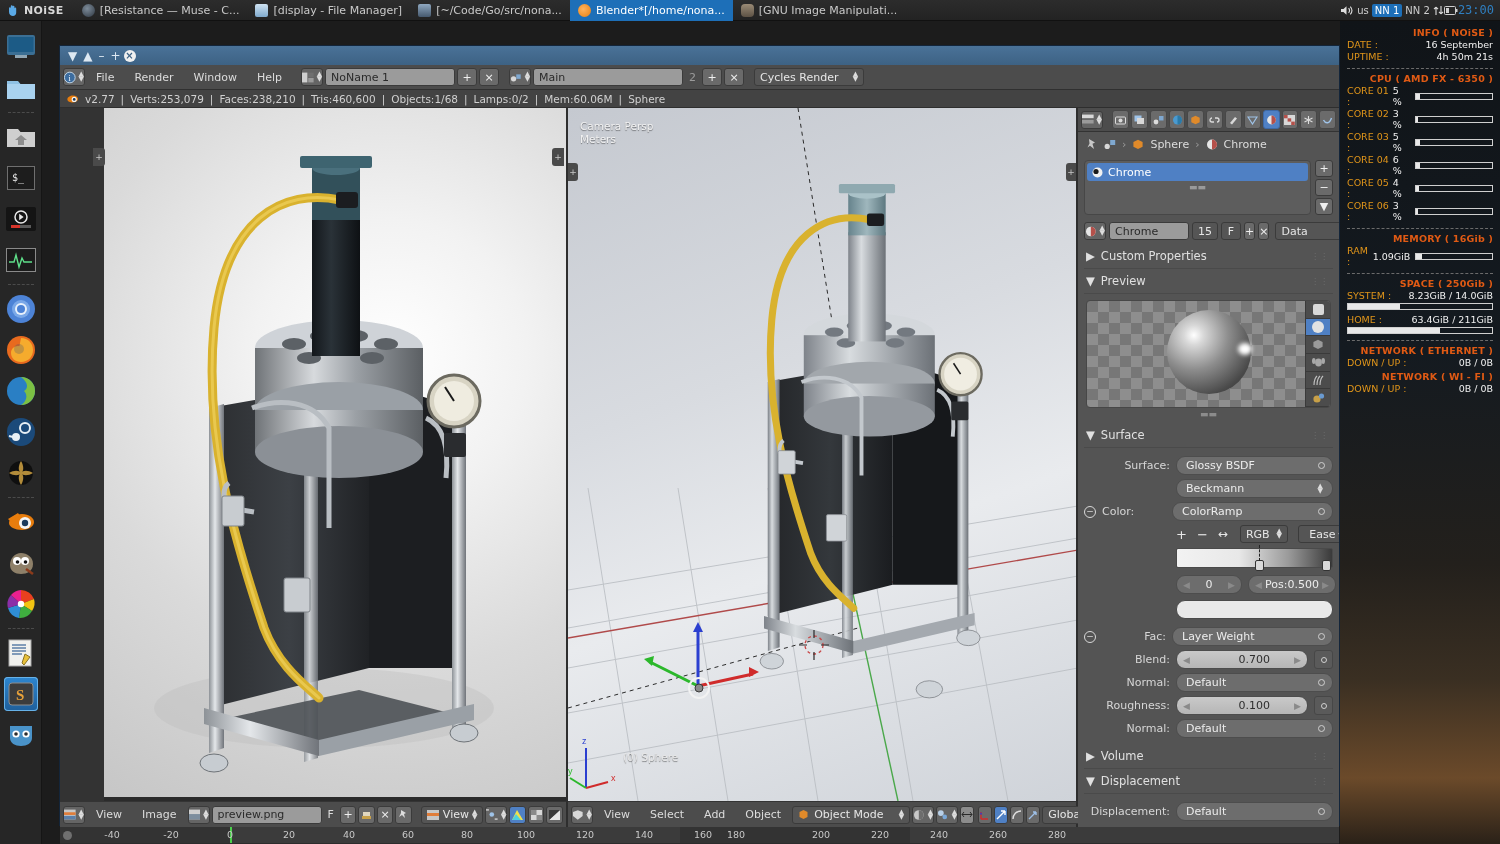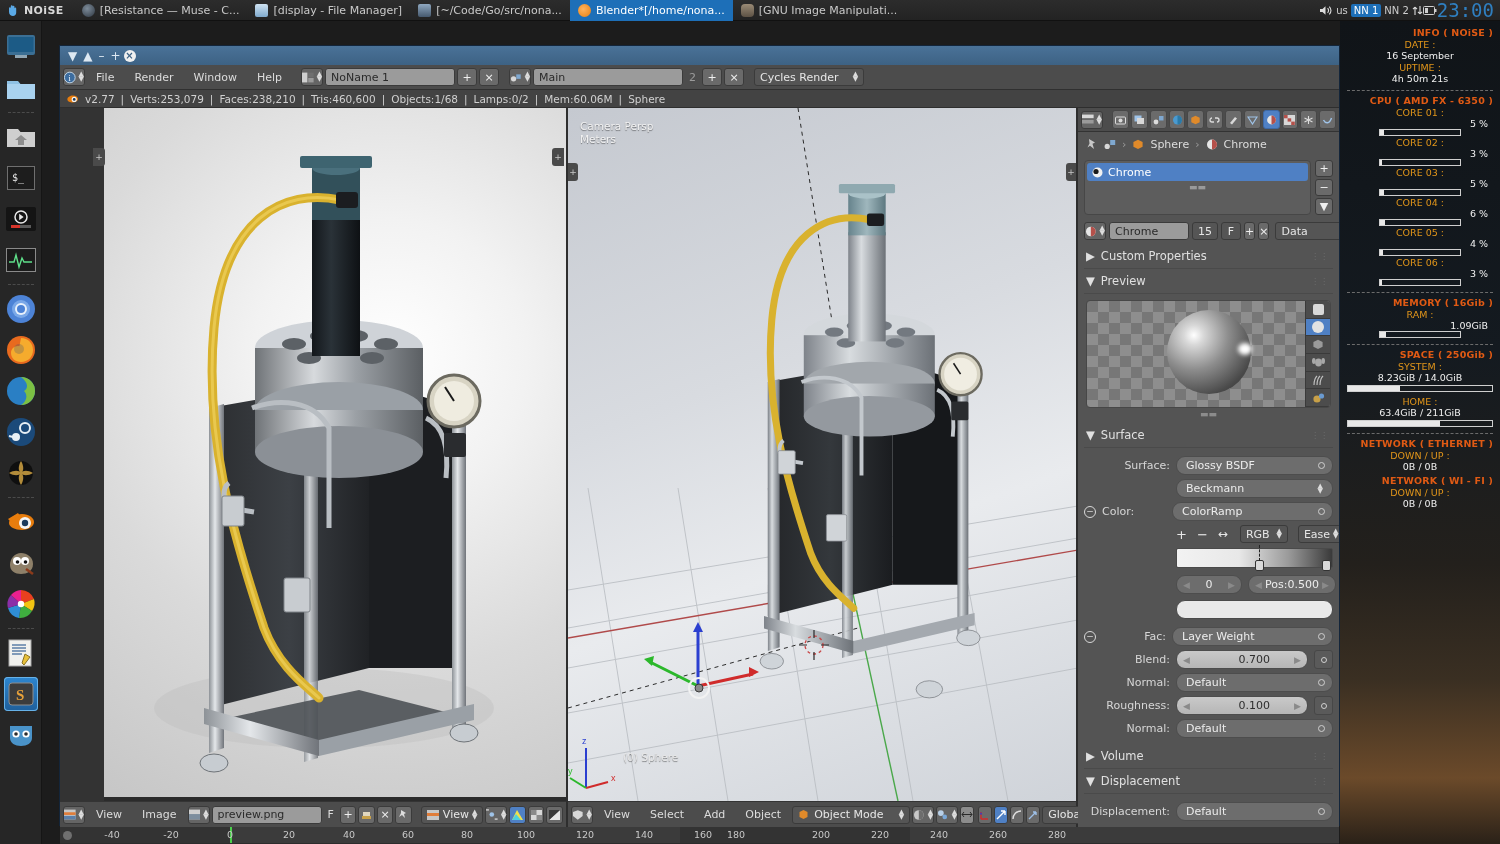--- a/index.html
+++ b/index.html
@@ -22,21 +22,21 @@
   .tp-task {
     display: flex; align-items: center; gap: 5px;
     padding: 0 8px; height: 21px; max-width: 195px;
     color: #c9c9c9; white-space: nowrap; overflow: hidden;
   }
   .tp-task.active { background: #1d6fb8; color: #fff; }
   .tp-ico { width: 13px; height: 13px; flex: 0 0 13px; border-radius: 2px; display:inline-block; }
   .tp-right { margin-left: auto; display: flex; align-items: center; padding-right: 6px; }
   .kbd { font-size: 10px; color: #cfcfcf; padding: 1px 3px; }
   .kbd.sel { background: #1d6fb8; color: #fff; border-radius: 2px; }
-  .clock { font-family: "DejaVu Sans Mono", monospace; font-size: 19px; color: #2f7fc0; letter-spacing: 0px; }
+  .clock { font-family: "DejaVu Sans Mono", monospace; font-size: 12px; color: #2f7fc0; letter-spacing: 0px; }
 
   
   #dock {
     position: absolute; left: 0; top: 21px; width: 42px; height: 823px;
     background: #262626; border-right: 1px solid #151515;
     display: flex; flex-direction: column; align-items: center; padding-top: 9px; gap: 7px;
   }
   .dock-item { width: 34px; height: 34px; border-radius: 4px; position: relative; display:flex; align-items:center; justify-content:center; }
   .dock-item.sel { background: linear-gradient(#2d86d0,#1f5f9b); box-shadow: inset 0 0 0 1px #67b2e8; }
   .dock-sep { width: 26px; height: 0; border-top: 1px dashed #4b4b4b; }
@@ -133,21 +133,21 @@
   .rstop { position:absolute; bottom:-4px; width:9px; height:11px; background:#d9d9d9; border:1px solid #333; border-radius:2px; }
   .rstop .tick { position:absolute; left:3px; top:-16px; width:1px; height:16px; border-left:1px dashed #222; }
   .tl-ruler { height: 17px; background:#3b3b3b; position:relative; border-bottom:1px solid #2c2c2c; }
   .tl-tick { position:absolute; top:2px; font-size:9.5px; color:#c8c8c8; transform: translateX(-50%); }
 
   
   #conky { position:absolute; right:0; top:21px; width:160px; height:823px;
            background: linear-gradient(180deg,#101418 0%, #141a20 40%, #23201c 66%, #3a2f22 80%, #6b4a2a 92%, #2a2118 100%);
            color:#dcdcdc; font-size: 9.5px; padding: 6px 7px; }
   .ck-title { color:#e05a14; text-align:right; font-weight:bold; letter-spacing:.2px; }
-  .ck-row { display:flex; justify-content:space-between; align-items:center; margin-top:1px;flex-direction:column; }
+  .ck-row { display:flex; justify-content:space-between; align-items:center; margin-top:1px; }
   .ck-key { color:#e0951a; }
   .ck-val { color:#f0f0f0; }
   .ck-hr { border-top:1px dashed #6b6b6b; margin: 6px 0 4px; }
   .ck-bar { height:7px; border:1px solid #cfcfcf; background:transparent; position:relative; }
   .ck-bar i { position:absolute; left:0; top:0; bottom:0; background:#e8e8e8; display:block; }
   .ck-bar.w { width: 82px; }
   .ck-barfull { height:7px; border:1px solid #cfcfcf; position:relative; margin-top:2px; }
   .ck-barfull i { position:absolute; left:0;top:0;bottom:0;background:#e8e8e8; }
   svg { display:block; }
 </style>
@@ -997,21 +997,21 @@
 
           <div style="margin-left:92px">
             <div style="display:flex;align-items:center;gap:10px;margin-bottom:5px">
               <span style="color:#e8e8e8;font-size:13px">+</span>
               <span style="color:#e8e8e8;font-size:13px">−</span>
               <span style="color:#e8e8e8;font-size:12px">↔</span>
               <div class="bwidget dark" style="min-width:48px;justify-content:space-between;margin-left:2px">
                 <span>RGB</span>
                 <span class="spin">▲<br>▼</span>
               </div>
-              <div class="bwidget dark" style="min-width:52px;justify-content:flex-start">
+              <div class="bwidget dark" style="min-width:52px;justify-content:flex-end">
                 <span>Ease</span>
                 <span class="spin">▲<br>▼</span>
               </div>
             </div>
             <div class="ramp">
               <div class="rstop" style="left:50%">
                   <span class="tick"></span>
                 </div>
               <div class="rstop" style="left:calc(100% - 10px)"></div>
             </div>

